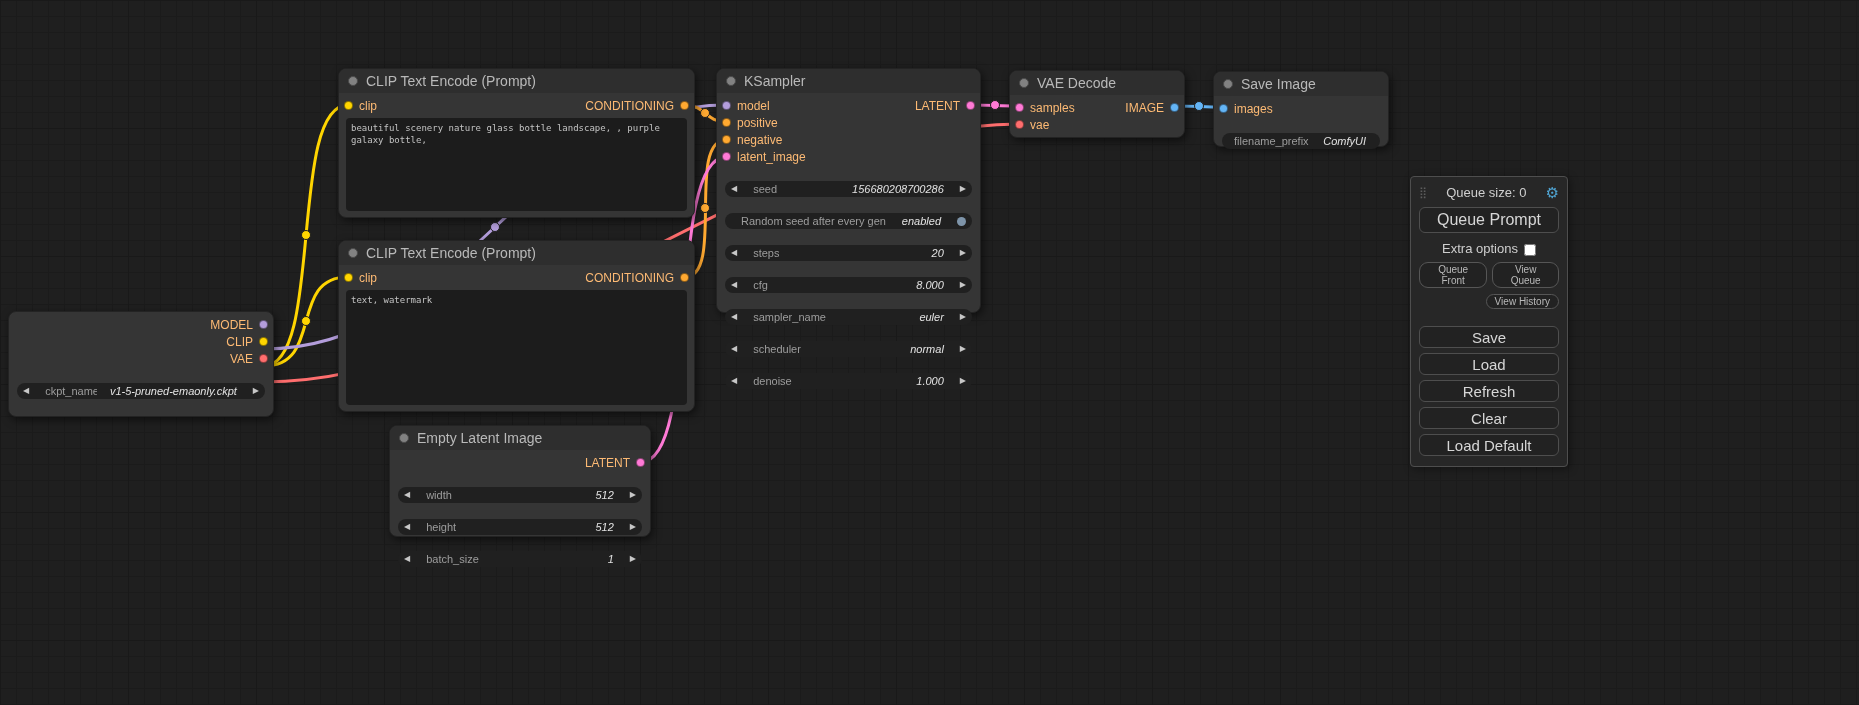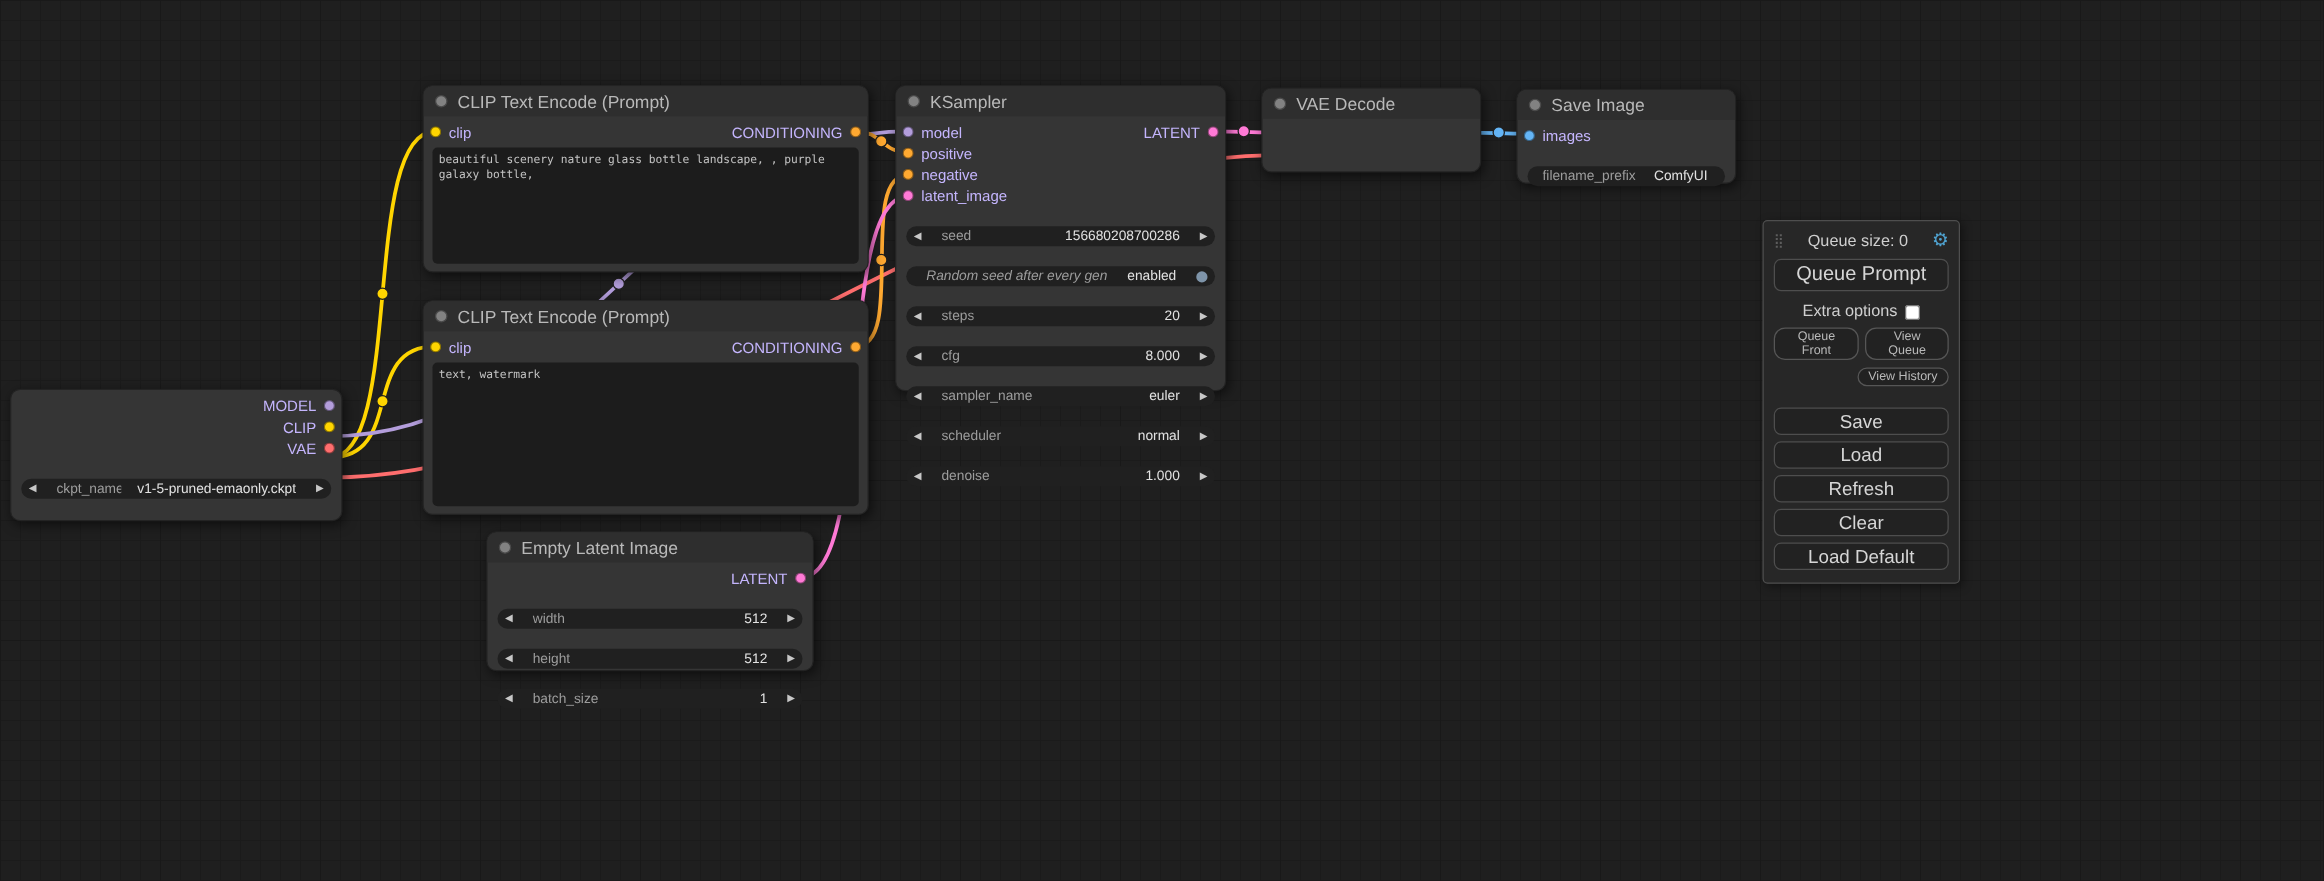--- a/index.html
+++ b/index.html
@@ -38,36 +38,36 @@
   }
   .collapse-dot {
     width:10px; height:10px; border-radius:50%;
     background:#828282; border:1px solid #4a4a4a; flex:none;
   }
   .rows { padding-top:4px; }
   .row { height:17px; display:flex; align-items:center; padding:0 5px; }
   .row.io { justify-content:space-between; }
   .row.out { justify-content:flex-end; }
   .pgroup { display:flex; align-items:center; gap:6px; }
-  .port-label { font-size:12px; color:#c4b5fd; white-space:nowrap; }
+  .port-label { font-size:12px; color:#fdba74; white-space:nowrap; }
   .port-dot { width:9px; height:9px; border-radius:50%; flex:none; border:1px solid rgba(0,0,0,.45); }
   .c-model { background:#B39DDB; } .c-clip { background:#FFD500; }
   .c-vae { background:#FF6E6E; } .c-cond { background:#FFA931; }
   .c-latent { background:#FF7AD6; } .c-image { background:#64B5F6; }
 
   .widget {
     height:16px; margin:16px 8px 0; padding:0 6px;
     background:#202020; border-radius:8px;
     display:flex; align-items:center; gap:13px;
     font-size:11px; color:#aaa; white-space:nowrap;
   }
   .widget .arr { font-size:8px; color:#c7c7c7; line-height:1; flex:none; }
   .widget .wlabel { margin-left:3px; color:#9d9d9d; overflow:hidden; }
-  .widget .wvalue { margin-left:auto; margin-right:3px; color:#e2e2e2; }
-  .widget.toggle .wlabel { margin-left:10px;font-style:italic; }
+  .widget .wvalue { margin-left:auto; margin-right:3px; color:#e2e2e2;font-style:italic; }
+  .widget.toggle .wlabel { margin-left:10px; }
   .widget .knob { width:9px; height:9px; border-radius:50%; background:#7E94A9; flex:none; }
 
   .prompt {
     position:absolute; left:7px; right:7px;
     background:#1c1c1c; border:none; border-radius:4px;
     color:#c3c3c3; font-family:"DejaVu Sans Mono", monospace;
     font-size:9px; line-height:1.35; padding:4px 5px;
     resize:none; outline:none; white-space:pre-wrap; overflow:hidden;
   }
 
@@ -298,20 +298,38 @@
       <span class="wvalue">1.000</span>
       <span class="arr">▶</span>
     </div>
   </div>
 
   <div class="node" style="left:1009px;top:70px;width:176px;height:68px">
     <div class="node-title">
       <span class="collapse-dot"></span>
       <span>VAE Decode</span>
     </div>
+    <div class="rows">
+      <div class="row io">
+        <span class="pgroup">
+          <span class="port-dot c-latent"></span>
+          <span class="port-label">samples</span>
+        </span>
+        <span class="pgroup">
+          <span class="port-label">IMAGE</span>
+          <span class="port-dot c-image"></span>
+        </span>
+      </div>
+      <div class="row">
+        <span class="pgroup">
+          <span class="port-dot c-vae"></span>
+          <span class="port-label">vae</span>
+        </span>
+      </div>
+    </div>
   </div>
 
   <div class="node" style="left:1213px;top:71px;width:176px;height:76px">
     <div class="node-title">
       <span class="collapse-dot"></span>
       <span>Save Image</span>
     </div>
     <div class="rows">
       <div class="row">
         <span class="pgroup">

